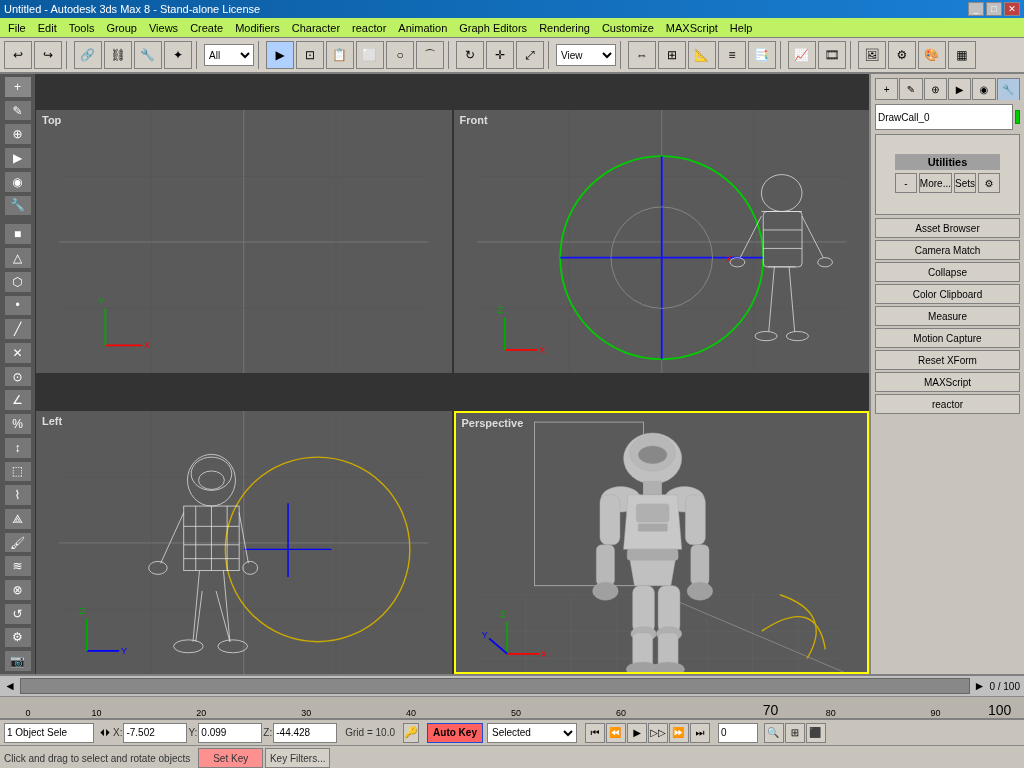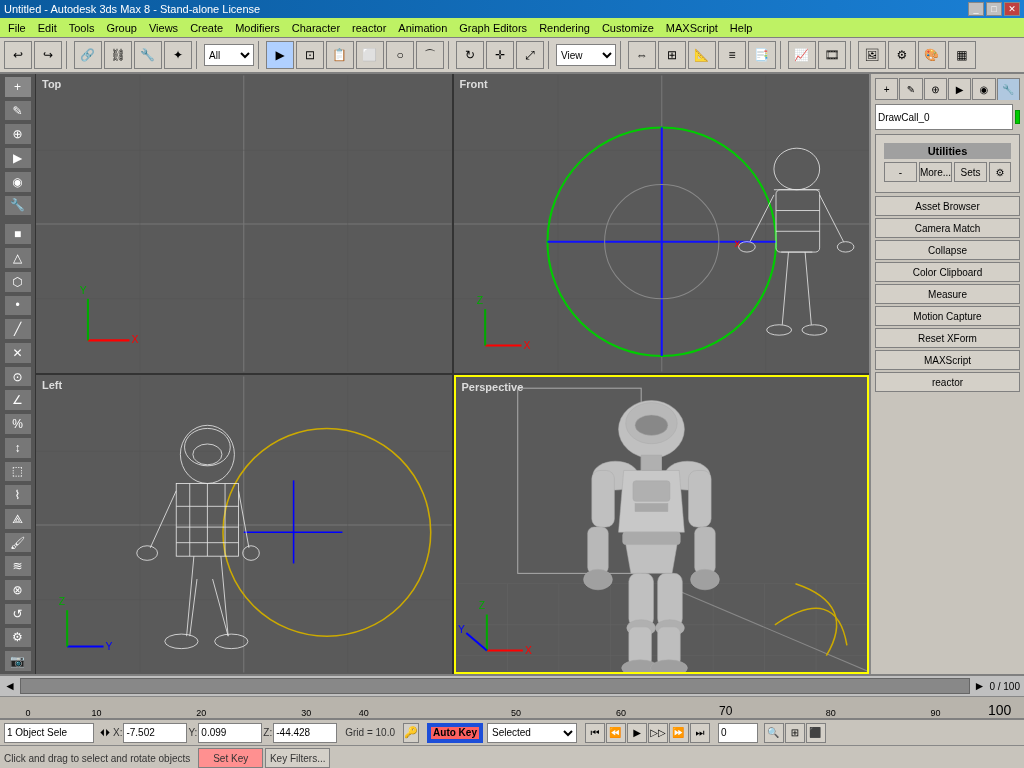--- a/index.html
+++ b/index.html
@@ -97,20 +97,21 @@
       grid-template-columns: 1fr 1fr;
       grid-template-rows: 1fr 1fr;
       background: #333;
       gap: 2px;
     }
 
     .viewport {
       background: #555;
       position: relative;
       overflow: hidden;
+      margin-top: 36px;
     }
     .viewport-label {
       position: absolute;
       top: 4px;
       left: 6px;
       color: #ddd;
       font-size: 11px;
       font-weight: bold;
       z-index: 10;
     }
@@ -157,21 +158,21 @@
       background: #d4d0c8;
       border: 1px solid #808080;
       display: flex; align-items: center; justify-content: center;
       cursor: pointer;
       font-size: 10px;
     }
     .panel-section {
       background: #d4d0c8;
       border: 1px solid #808080;
       margin-bottom: 3px;
-      padding: 8px;
+      padding: 19px;
     }
     .panel-section-title {
       background: #a0a0a0;
       text-align: center;
       font-weight: bold;
       font-size: 11px;
       padding: 2px;
       margin-bottom: 3px;
     }
     .panel-row {
@@ -655,24 +656,24 @@
   <span class="timeline-arrow">►</span>
   <span class="timeline-value">0 / 100</span>
 </div>
 
 <div id="scrubber" style="background:#b8b4ac; border-top:1px solid #888; height:22px; display:flex; align-items:flex-end; padding:0 4px;">
   <div style="display:flex; width:100%; align-items:flex-end; gap:0; margin-left:8px;">
     <span style="flex:0 0 auto; width:32px; font-size:9px; text-align:center;">0</span>
     <span style="flex:1; font-size:9px; text-align:center;">10</span>
     <span style="flex:1; font-size:9px; text-align:center;">20</span>
     <span style="flex:1; font-size:9px; text-align:center;">30</span>
-    <span style="flex:1; font-size:9px; ">40</span>
+    <span style="flex:1; font-size:9px; text-align:center;">40</span>
     <span style="flex:1; font-size:9px; text-align:center;">50</span>
     <span style="flex:1; font-size:9px; text-align:center;">60</span>
-    <span style="flex:1; font-size:12px; text-align:center;">70</span>
+    <span style="flex:1; font-size:14px; text-align:right;">70</span>
     <span style="flex:1; font-size:9px; text-align:center;">80</span>
     <span style="flex:1; font-size:9px; text-align:center;">90</span>
     <span style="flex:0 0 auto; width:32px; font-size:14px; ">100</span>
   </div>
 </div>
 
 <div id="bottom-area">
   <div id="status-row1">
 
     <input class="status-input" style="width: 90px;" type="text" value="1 Object Sele" readonly="">
@@ -680,21 +681,21 @@
       <span style="font-size:10px; padding:2px;">⏴⏵</span>
       <span class="status-label">X:</span>
       <input class="mini-num-input" type="text" value="-7.502" style="width: 64px;">
       <span class="status-label">Y:</span>
       <input class="mini-num-input" type="text" value="0.099" style="width: 64px;">
       <span class="status-label">Z:</span>
       <input class="mini-num-input" type="text" value="-44.428" style="width: 64px;">
     </div>
     <span class="status-label" style="margin-left:4px;">Grid = 10.0</span>
     <div style="width:16px; height:20px; background:#d4d0c8; border:1px solid #808080; margin-left:4px; display:flex;align-items:center;justify-content:center;">🔑</div>
-    <div style="width:56px; height:20px; background:#ff6060; border:4px solid #1d4ed8; display:flex;align-items:center;justify-content:center; font-size:10px; font-weight:bold; margin-left:4px;">Auto Key</div>
+    <div style="width:56px; height:20px; background:#ff6060; border:1px solid #1d4ed8; display:flex;align-items:center;justify-content:center; font-size:10px; font-weight:bold; margin-left:4px;">Auto Key</div>
     <select class="status-dropdown" style="width:90px;">
       <option>Selected</option>
     </select>
 
     <div style="display:flex; gap:1px; margin-left:4px;">
       <div class="panel-btn" style="width:20px; height:20px;">⏮</div>
       <div class="panel-btn" style="width:20px; height:20px;">⏪</div>
       <div class="panel-btn" style="width:20px; height:20px;">▶</div>
       <div class="panel-btn" style="width:20px; height:20px;">▷▷</div>
       <div class="panel-btn" style="width:20px; height:20px;">⏩</div>

